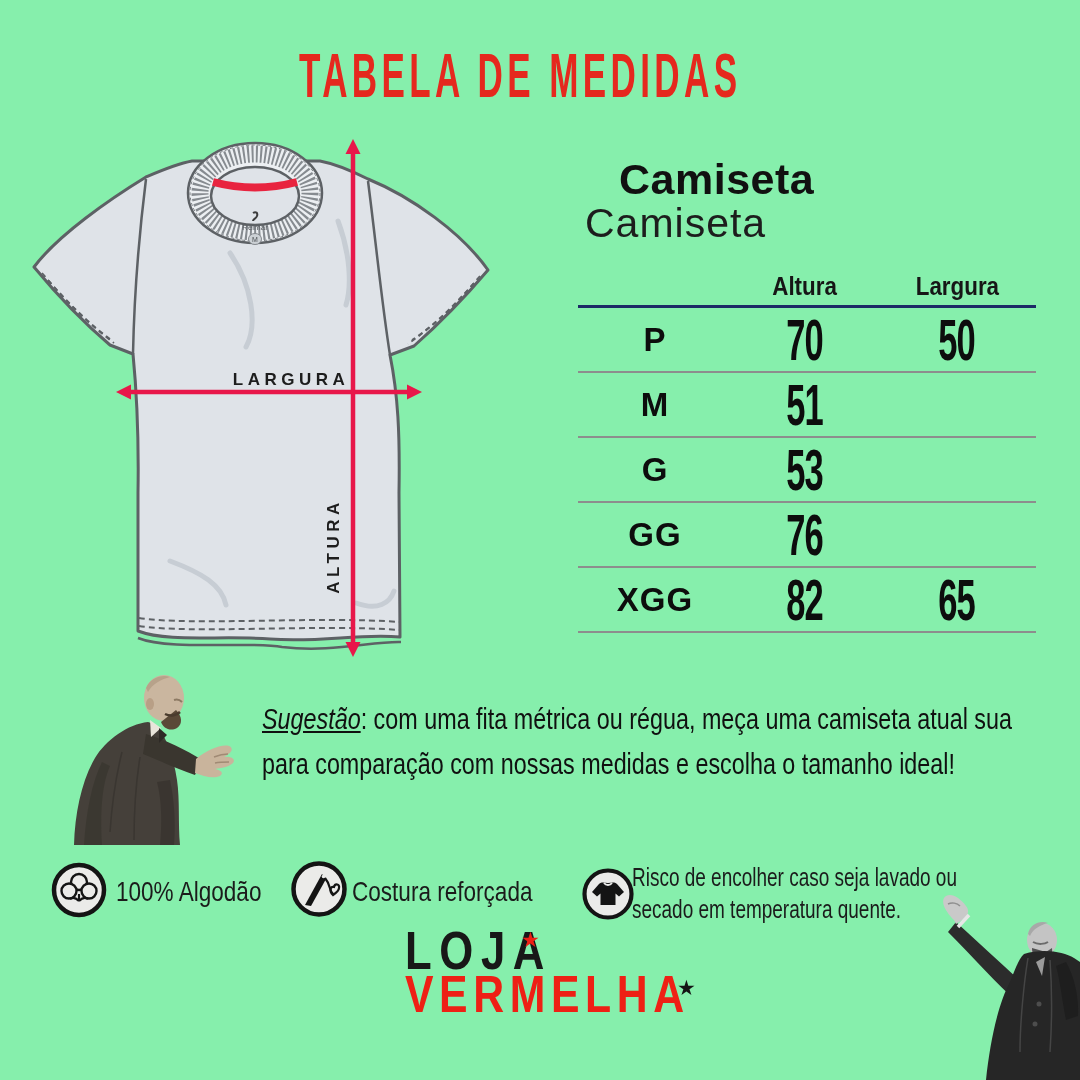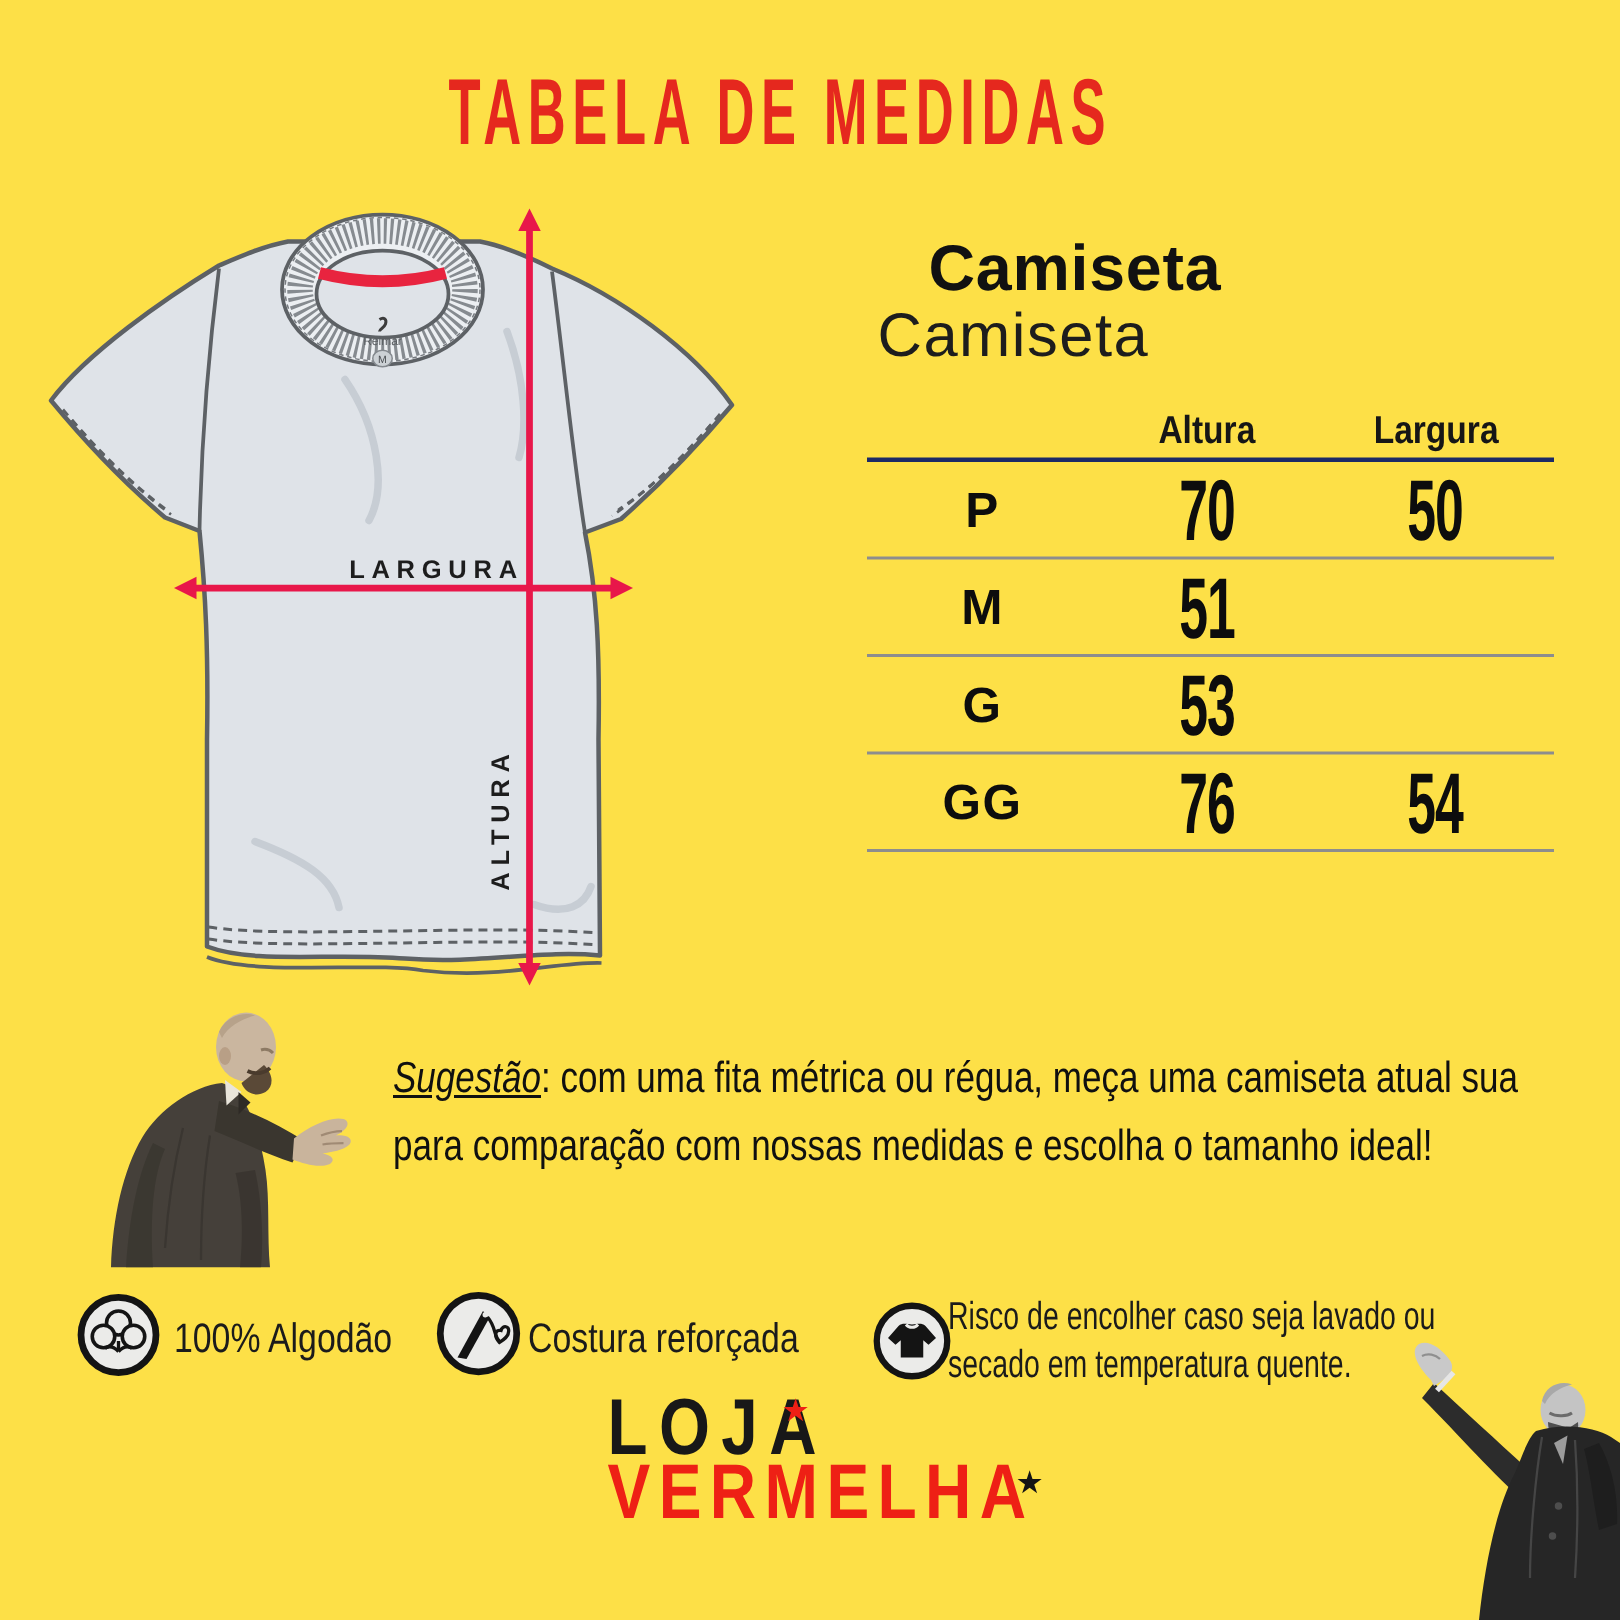--- a/index.html
+++ b/index.html
@@ -1,18 +1,18 @@
 <!DOCTYPE html>
 <html><head>
 <meta charset="utf-8">
 <style>
   html,body{margin:0;padding:0;}
   .canvas{
     position:relative;width:1080px;height:1080px;overflow:hidden;
-    background:#fde047;font-family:"Liberation Sans",sans-serif;color:#161616;
+    background:#86efac;font-family:"Liberation Sans",sans-serif;color:#161616;
   }
   
   .title{position:absolute;left:299px;top:40px;white-space:nowrap;}
   .title span{
     display:inline-block;transform:scale(0.73,1.30);transform-origin:left top;
     font-size:48px;font-weight:bold;letter-spacing:6px;color:#e5281e;
   }
   
   .shirt-svg{position:absolute;left:20px;top:133px;}
   
@@ -152,21 +152,25 @@
       <div class="st-size">M</div>
       <div class="st-num"><span>51</span></div>
     </div>
     <div class="st-row">
       <div class="st-size">G</div>
       <div class="st-num"><span>53</span></div>
     </div>
     <div class="st-row">
       <div class="st-size">GG</div>
       <div class="st-num"><span>76</span></div>
-      <div class="st-num"><span>54</span></div>
+    </div>
+    <div class="st-row">
+      <div class="st-size">XGG</div>
+      <div class="st-num"><span>82</span></div>
+      <div class="st-num"><span>65</span></div>
     </div>
   </div>
 
   <svg class="lenin-left" width="175" height="183" viewBox="0 0 175 183">
     <path d="M86,60 C66,62 44,78 33,96 C20,118 13,150 12,183 L118,183 C116,162 118,138 115,118 C111,92 102,64 86,60 Z" fill="#45403a"></path>
     <path d="M40,100 C30,120 24,150 22,183 L40,183 C38,150 40,122 48,104 Z" fill="#38342e" opacity="0.7"></path>
     <path d="M95,120 C100,140 100,162 98,183 L112,183 C114,160 112,136 108,118 Z" fill="#332f2a" opacity="0.6"></path>
     <path d="M84,72 C104,78 124,88 140,98 L133,113 C115,107 96,98 81,92 Z" fill="#3a362f"></path>
     <path d="M134,97 C145,88 159,82 167,84 C172,86 170,91 162,95 C169,94 174,97 171,101 C167,105 159,106 153,107 C159,108 162,111 158,114 C151,117 141,114 133,111 Z" fill="#c9b49c"></path>
     <path d="M152,95 C157,93 162,92 166,92 M153,101 C158,100 163,100 167,100" stroke="#a08a74" stroke-width="1.5" fill="none"></path>

